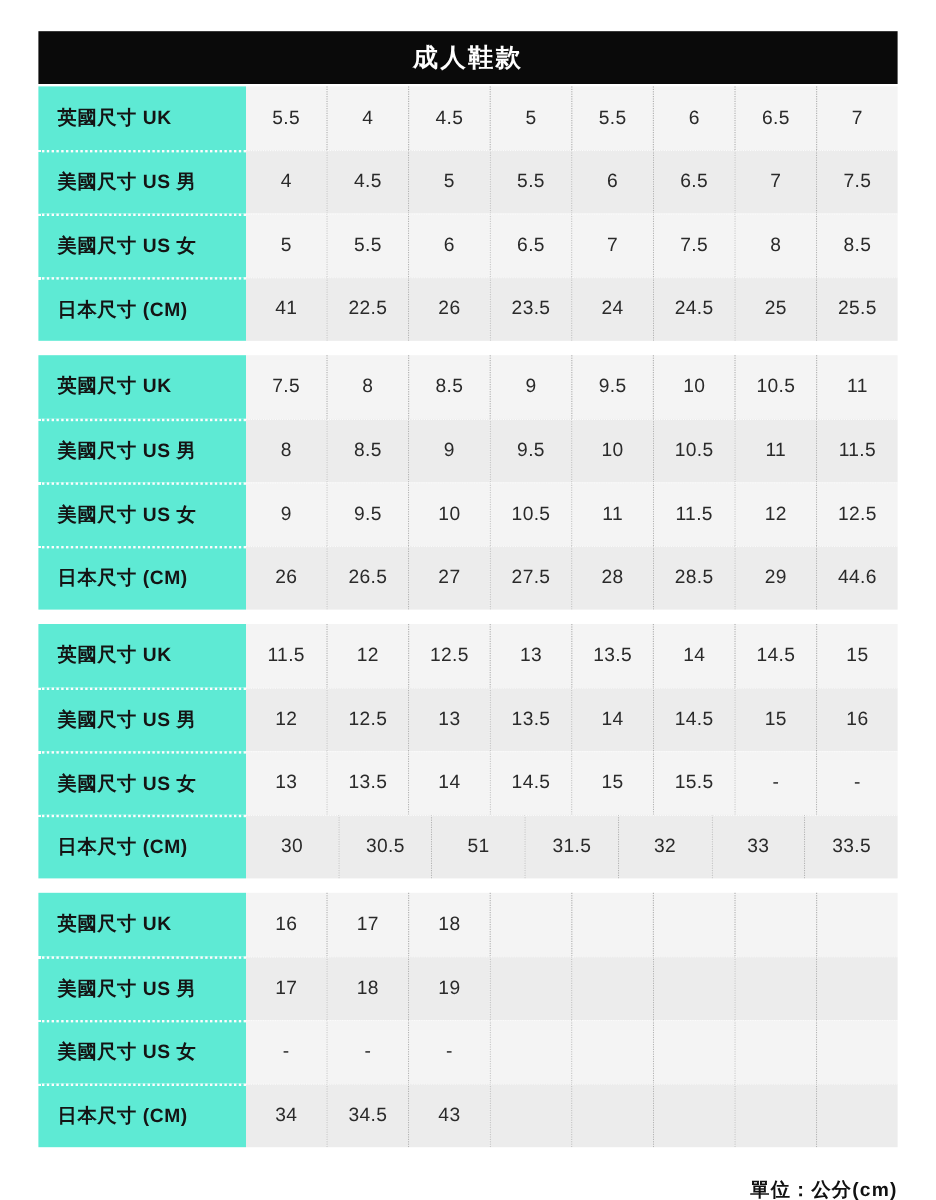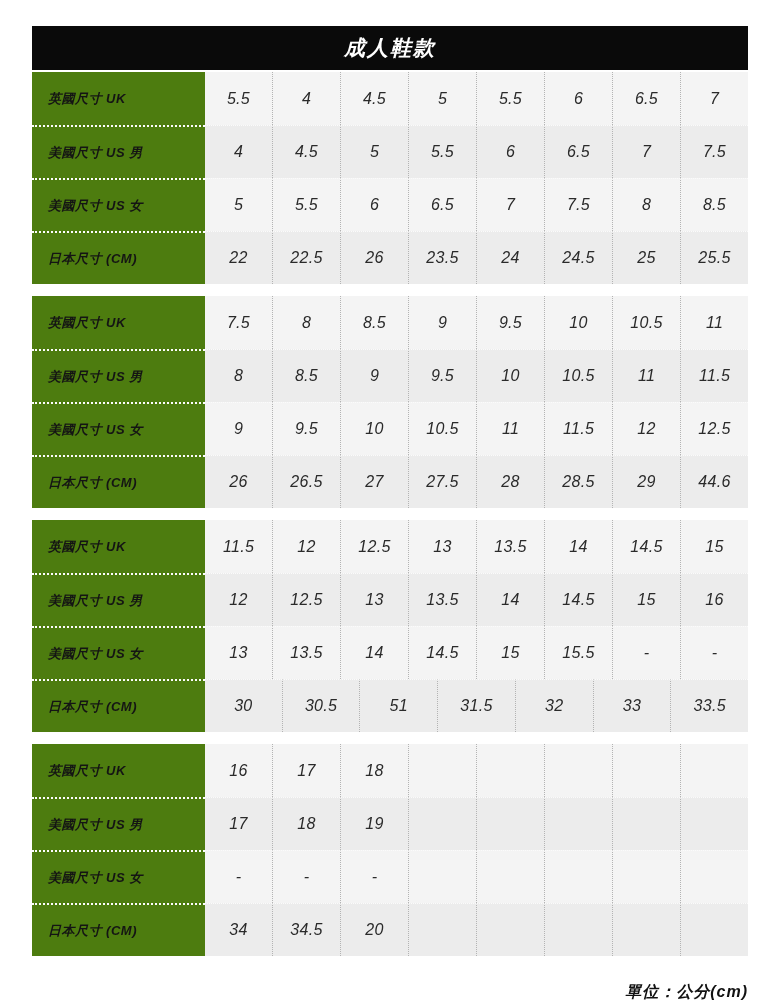--- a/index.html
+++ b/index.html
@@ -5,21 +5,20 @@
   * { margin: 0; padding: 0; box-sizing: border-box; }
   html, body {
     width: 780px; height: 1000px;
     background: #ffffff;
     font-family: "Liberation Sans", "DejaVu Sans", sans-serif;
     overflow: hidden;
   }
   .page {
     width: 780px; height: 820px;
     padding: 26px 32px 0 32px;
-    font-style: italic;
   }
   .header {
     height: 44px;
     background: #0a0a0a;
     color: #ffffff;
     display: flex;
     align-items: center;
     justify-content: center;
     font-size: 21px;
     font-weight: bold;
@@ -28,25 +27,25 @@
   }
   .block { margin-top: 12px; }
   .block:first-child { margin-top: 0; }
   .row {
     display: flex;
     height: 53px;
   }
   .label-cell {
     width: 173px;
     flex: 0 0 173px;
-    background: #4d7c0f;
+    background: #5eead4;
     display: flex;
     align-items: center;
     padding-left: 16px;
-    font-size: 13px;
+    font-size: 16px;
     font-weight: 600;
     color: #141414;
     letter-spacing: 0.5px;
   }
   .row + .row .label-cell { border-top: 2px dotted #fdfdfd; }
   .value-cell {
     flex: 1 1 0;
     display: flex;
     align-items: center;
     justify-content: center;
@@ -105,21 +104,21 @@
           <div class="value-cell">5.5</div>
           <div class="value-cell">6</div>
           <div class="value-cell">6.5</div>
           <div class="value-cell">7</div>
           <div class="value-cell">7.5</div>
           <div class="value-cell">8</div>
           <div class="value-cell">8.5</div>
         </div>
         <div class="row even">
           <div class="label-cell">日本尺寸 (CM)</div>
-          <div class="value-cell">22</div>
+          <div class="value-cell">41</div>
           <div class="value-cell">22.5</div>
           <div class="value-cell">26</div>
           <div class="value-cell">23.5</div>
           <div class="value-cell">24</div>
           <div class="value-cell">24.5</div>
           <div class="value-cell">25</div>
           <div class="value-cell">25.5</div>
         </div>
       </div>
       <div class="block">
@@ -244,21 +243,21 @@
           <div class="value-cell"></div>
           <div class="value-cell"></div>
           <div class="value-cell"></div>
           <div class="value-cell"></div>
           <div class="value-cell"></div>
         </div>
         <div class="row even">
           <div class="label-cell">日本尺寸 (CM)</div>
           <div class="value-cell">34</div>
           <div class="value-cell">34.5</div>
-          <div class="value-cell">20</div>
+          <div class="value-cell">43</div>
           <div class="value-cell"></div>
           <div class="value-cell"></div>
           <div class="value-cell"></div>
           <div class="value-cell"></div>
           <div class="value-cell"></div>
         </div>
       </div>
     </div>
 
   <div class="footer">單位：公分(cm)</div>

